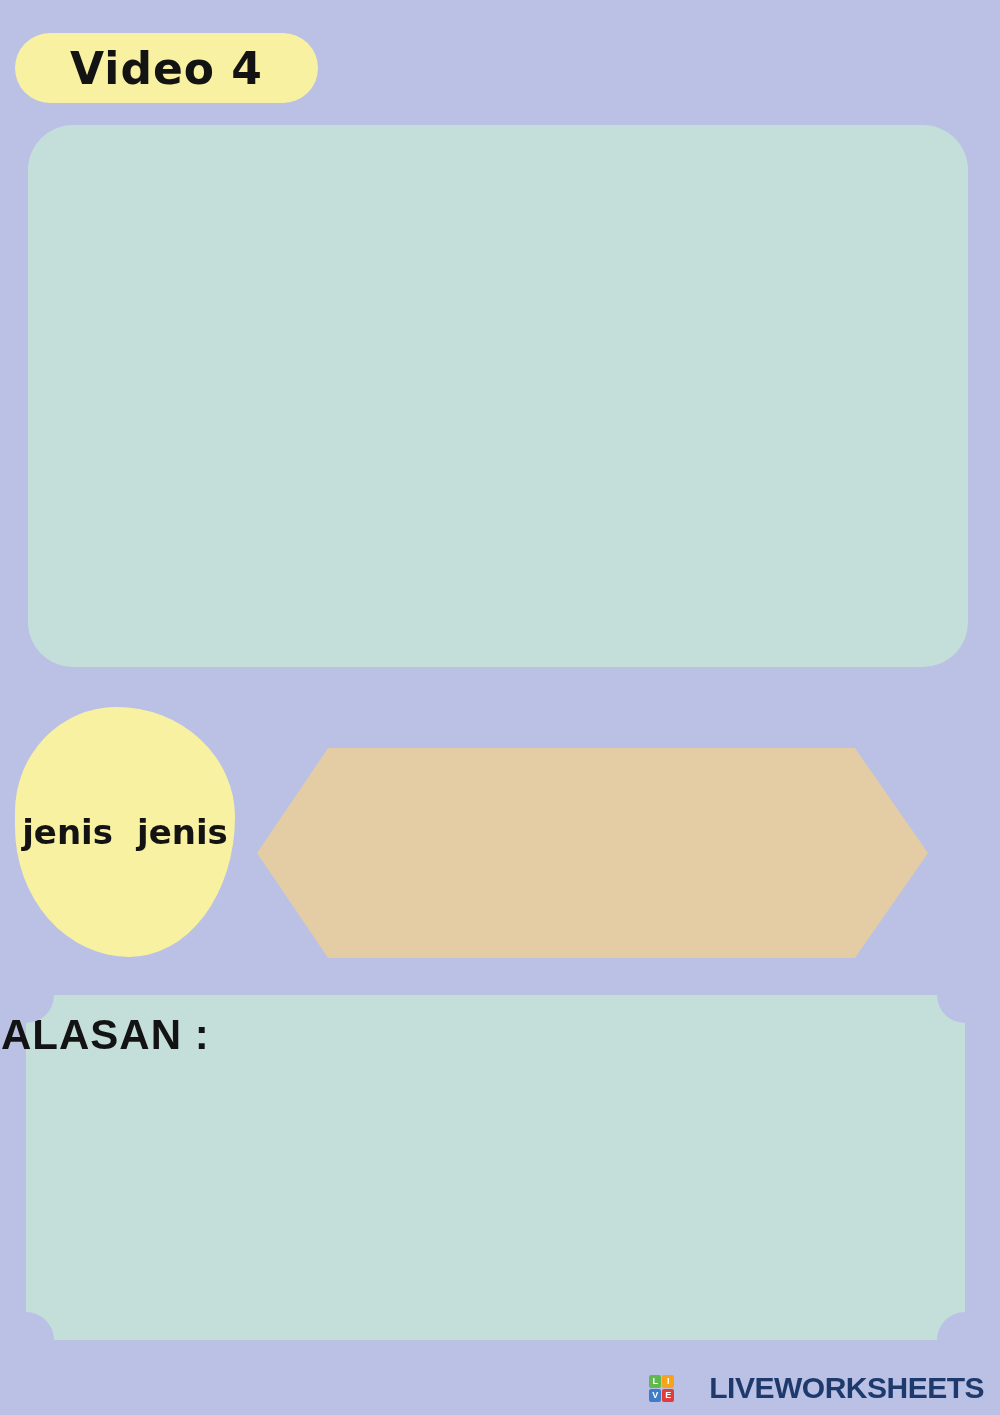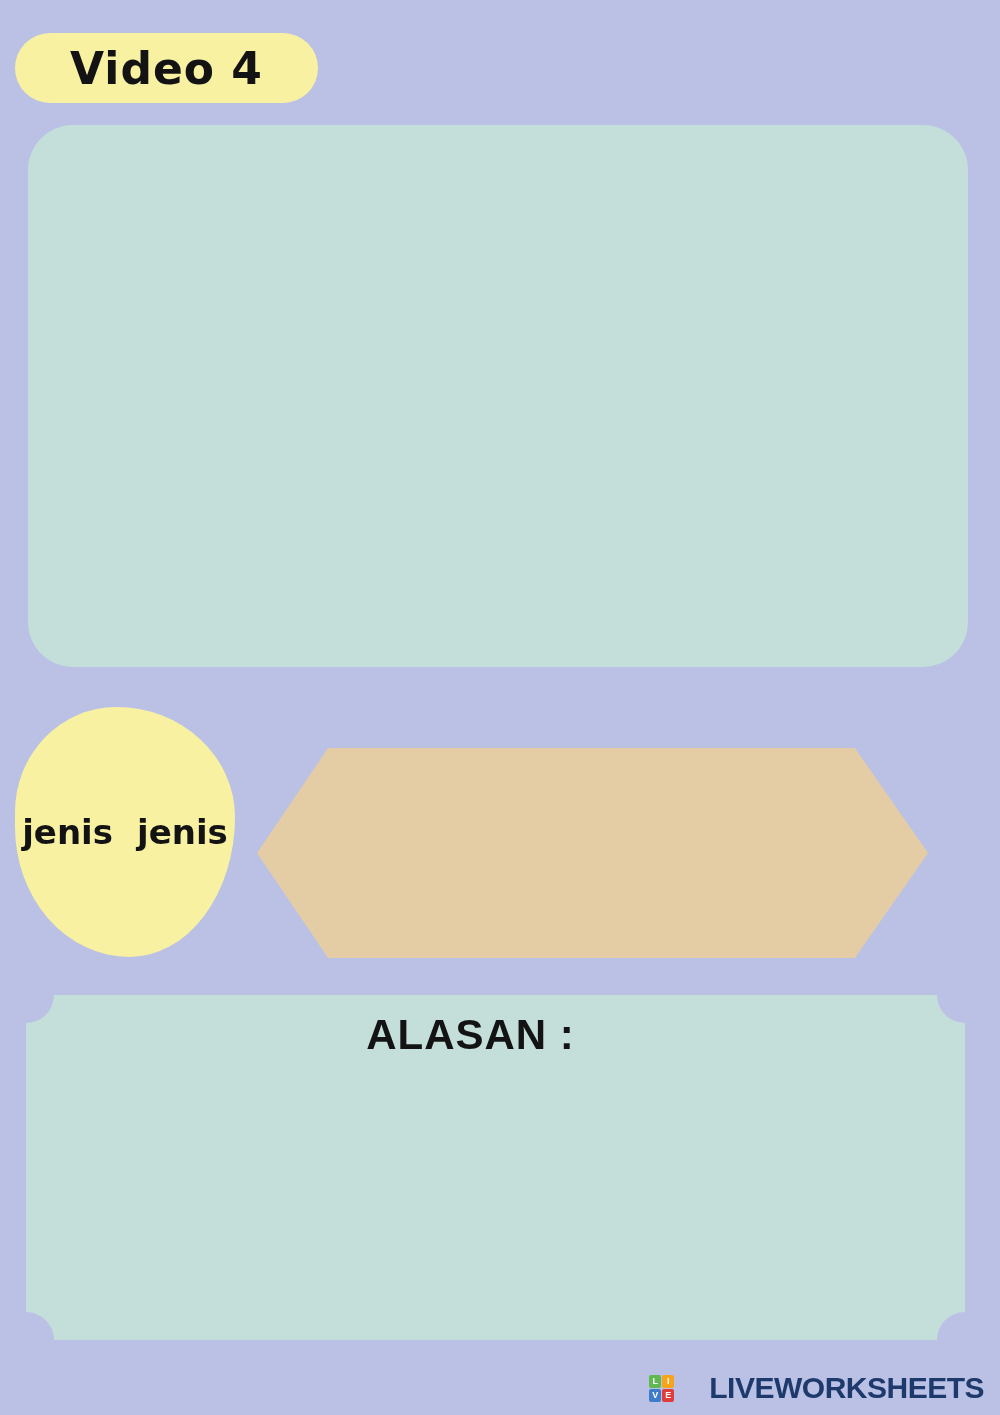--- a/index.html
+++ b/index.html
@@ -79,21 +79,20 @@
   
   .alasan-box{
     position:absolute;
     left:26px; top:995px;
     width:939px; height:345px;
     background:var(--panel-teal);
   }
   .alasan-heading{
     position:absolute;
     left:0; right:0; top:16px;
-    text-align:center;
     transform:translateX(-25px);
     font-size:42px;
     font-weight:800;
     letter-spacing:1px;
     color:var(--text-black);
     font-family:"Liberation Sans","DejaVu Sans",sans-serif;
   }
   .notch{
     position:absolute;
     width:28px; height:28px;

